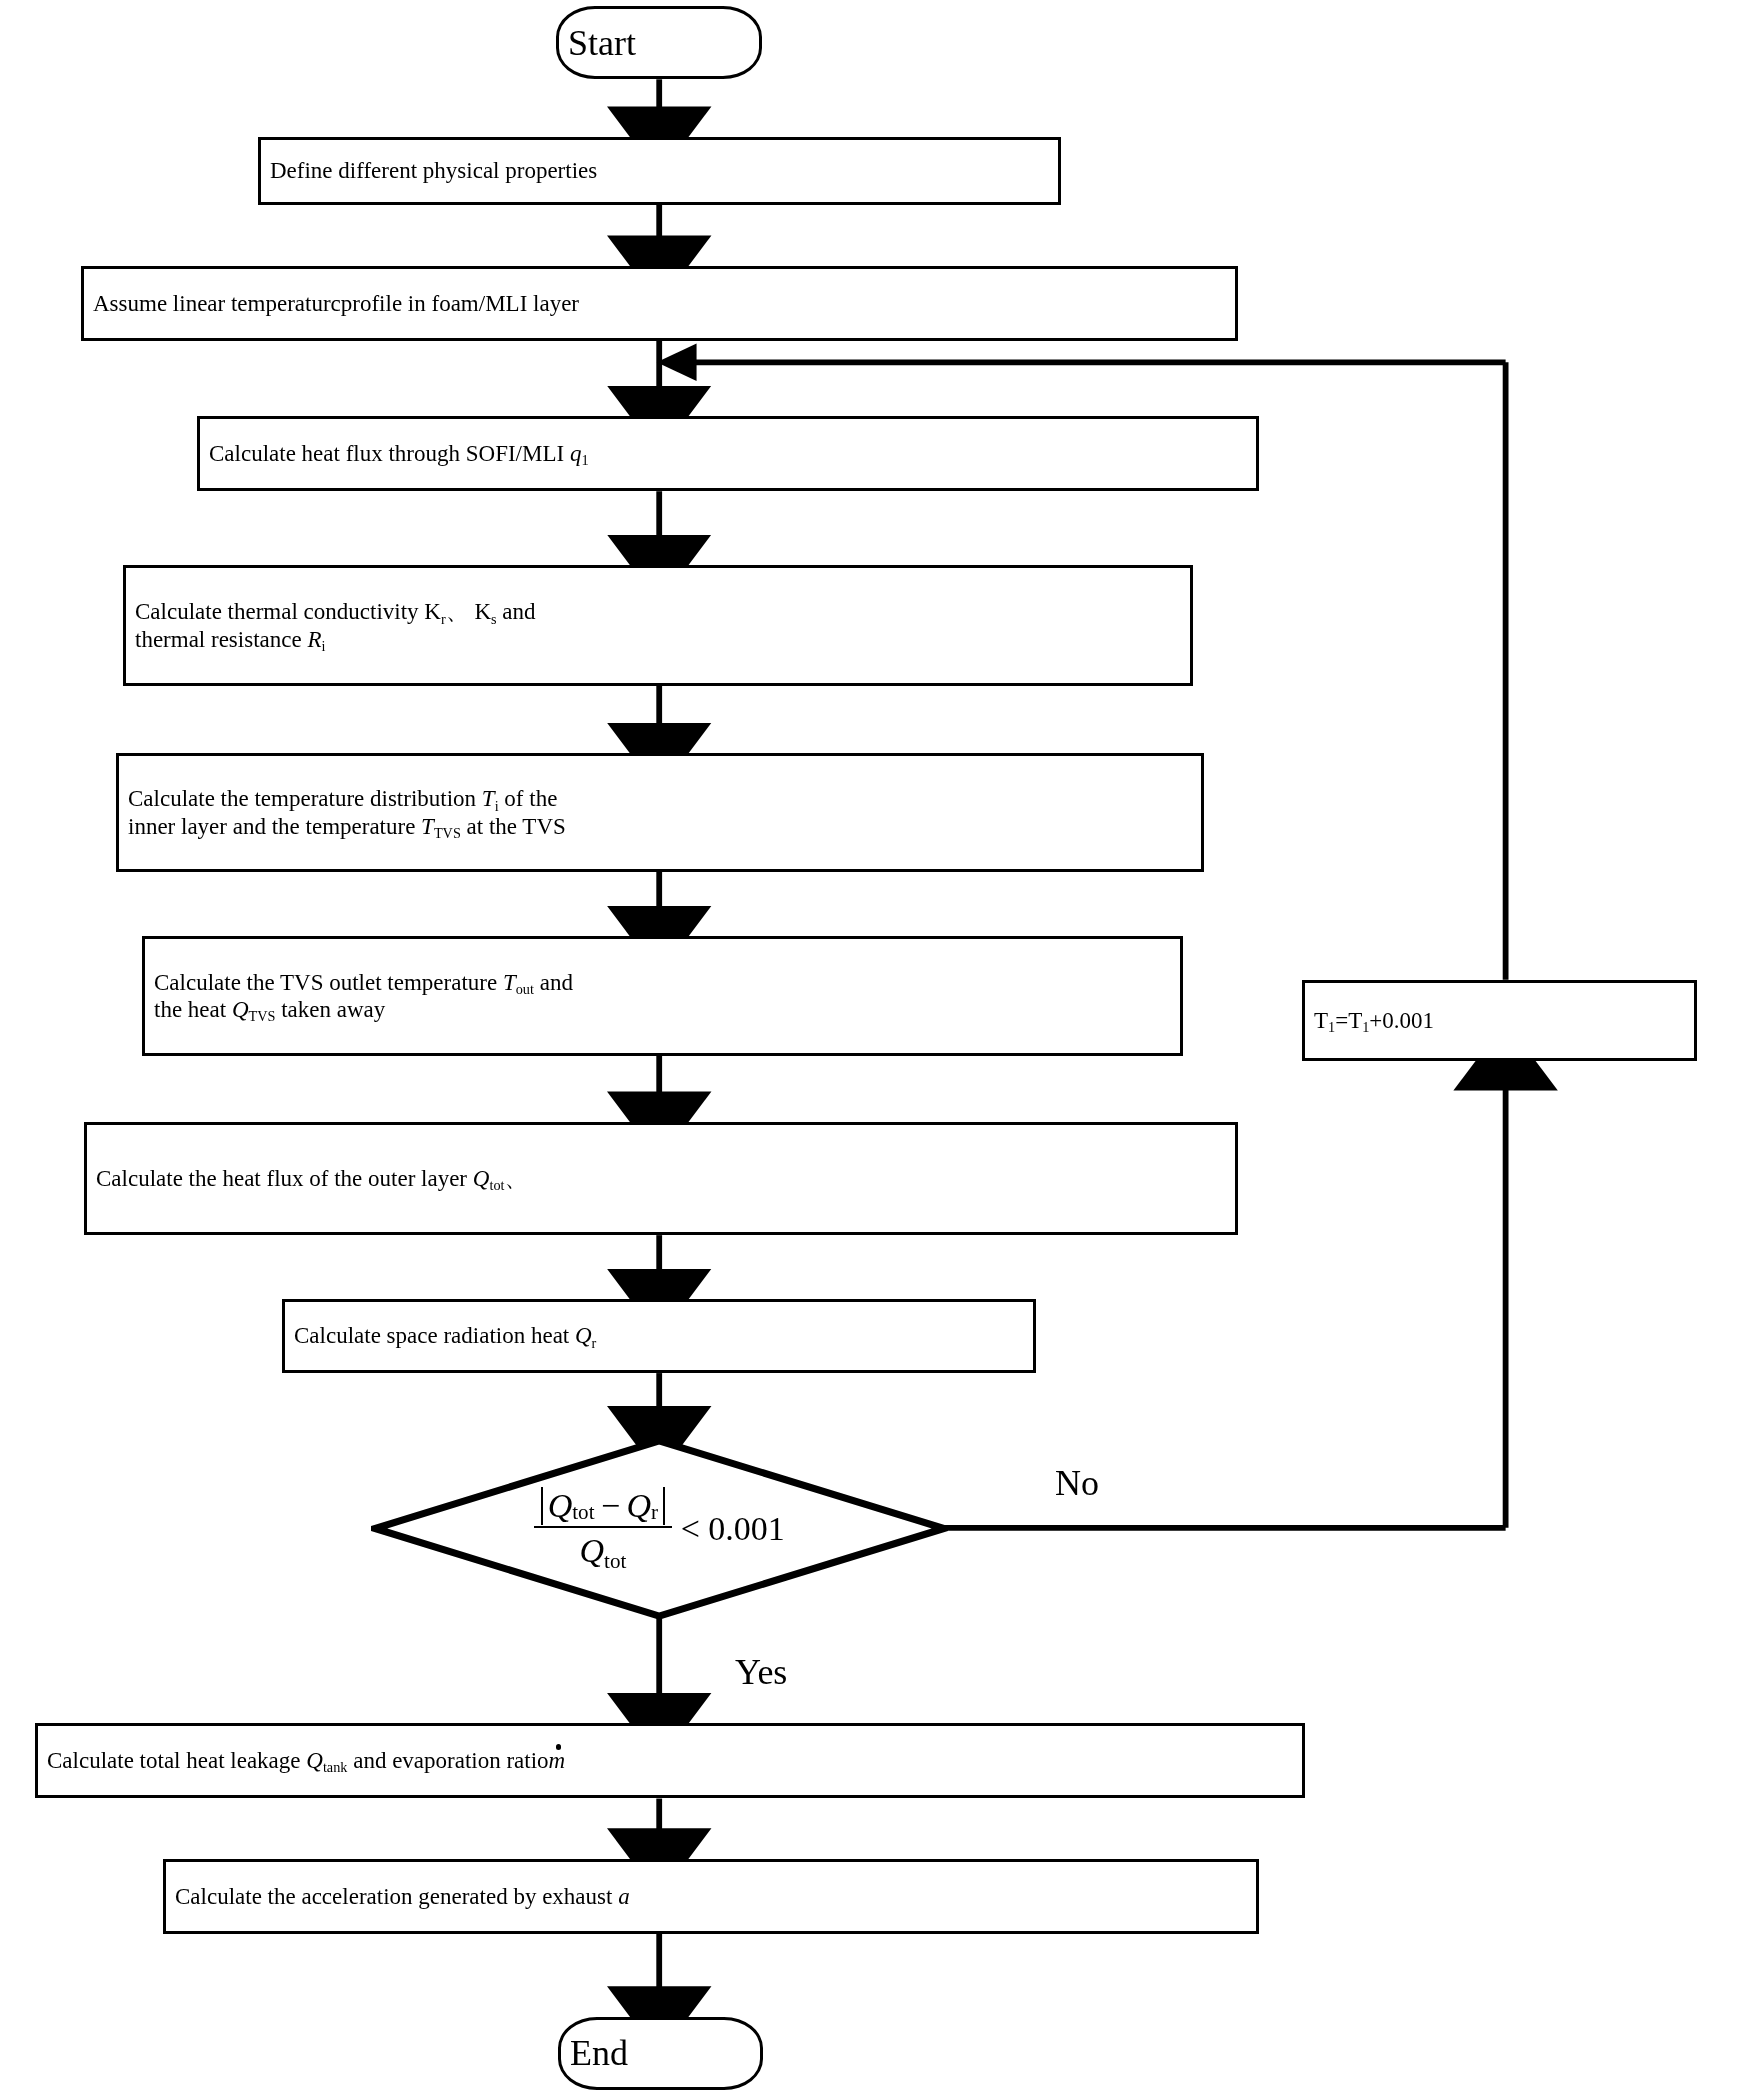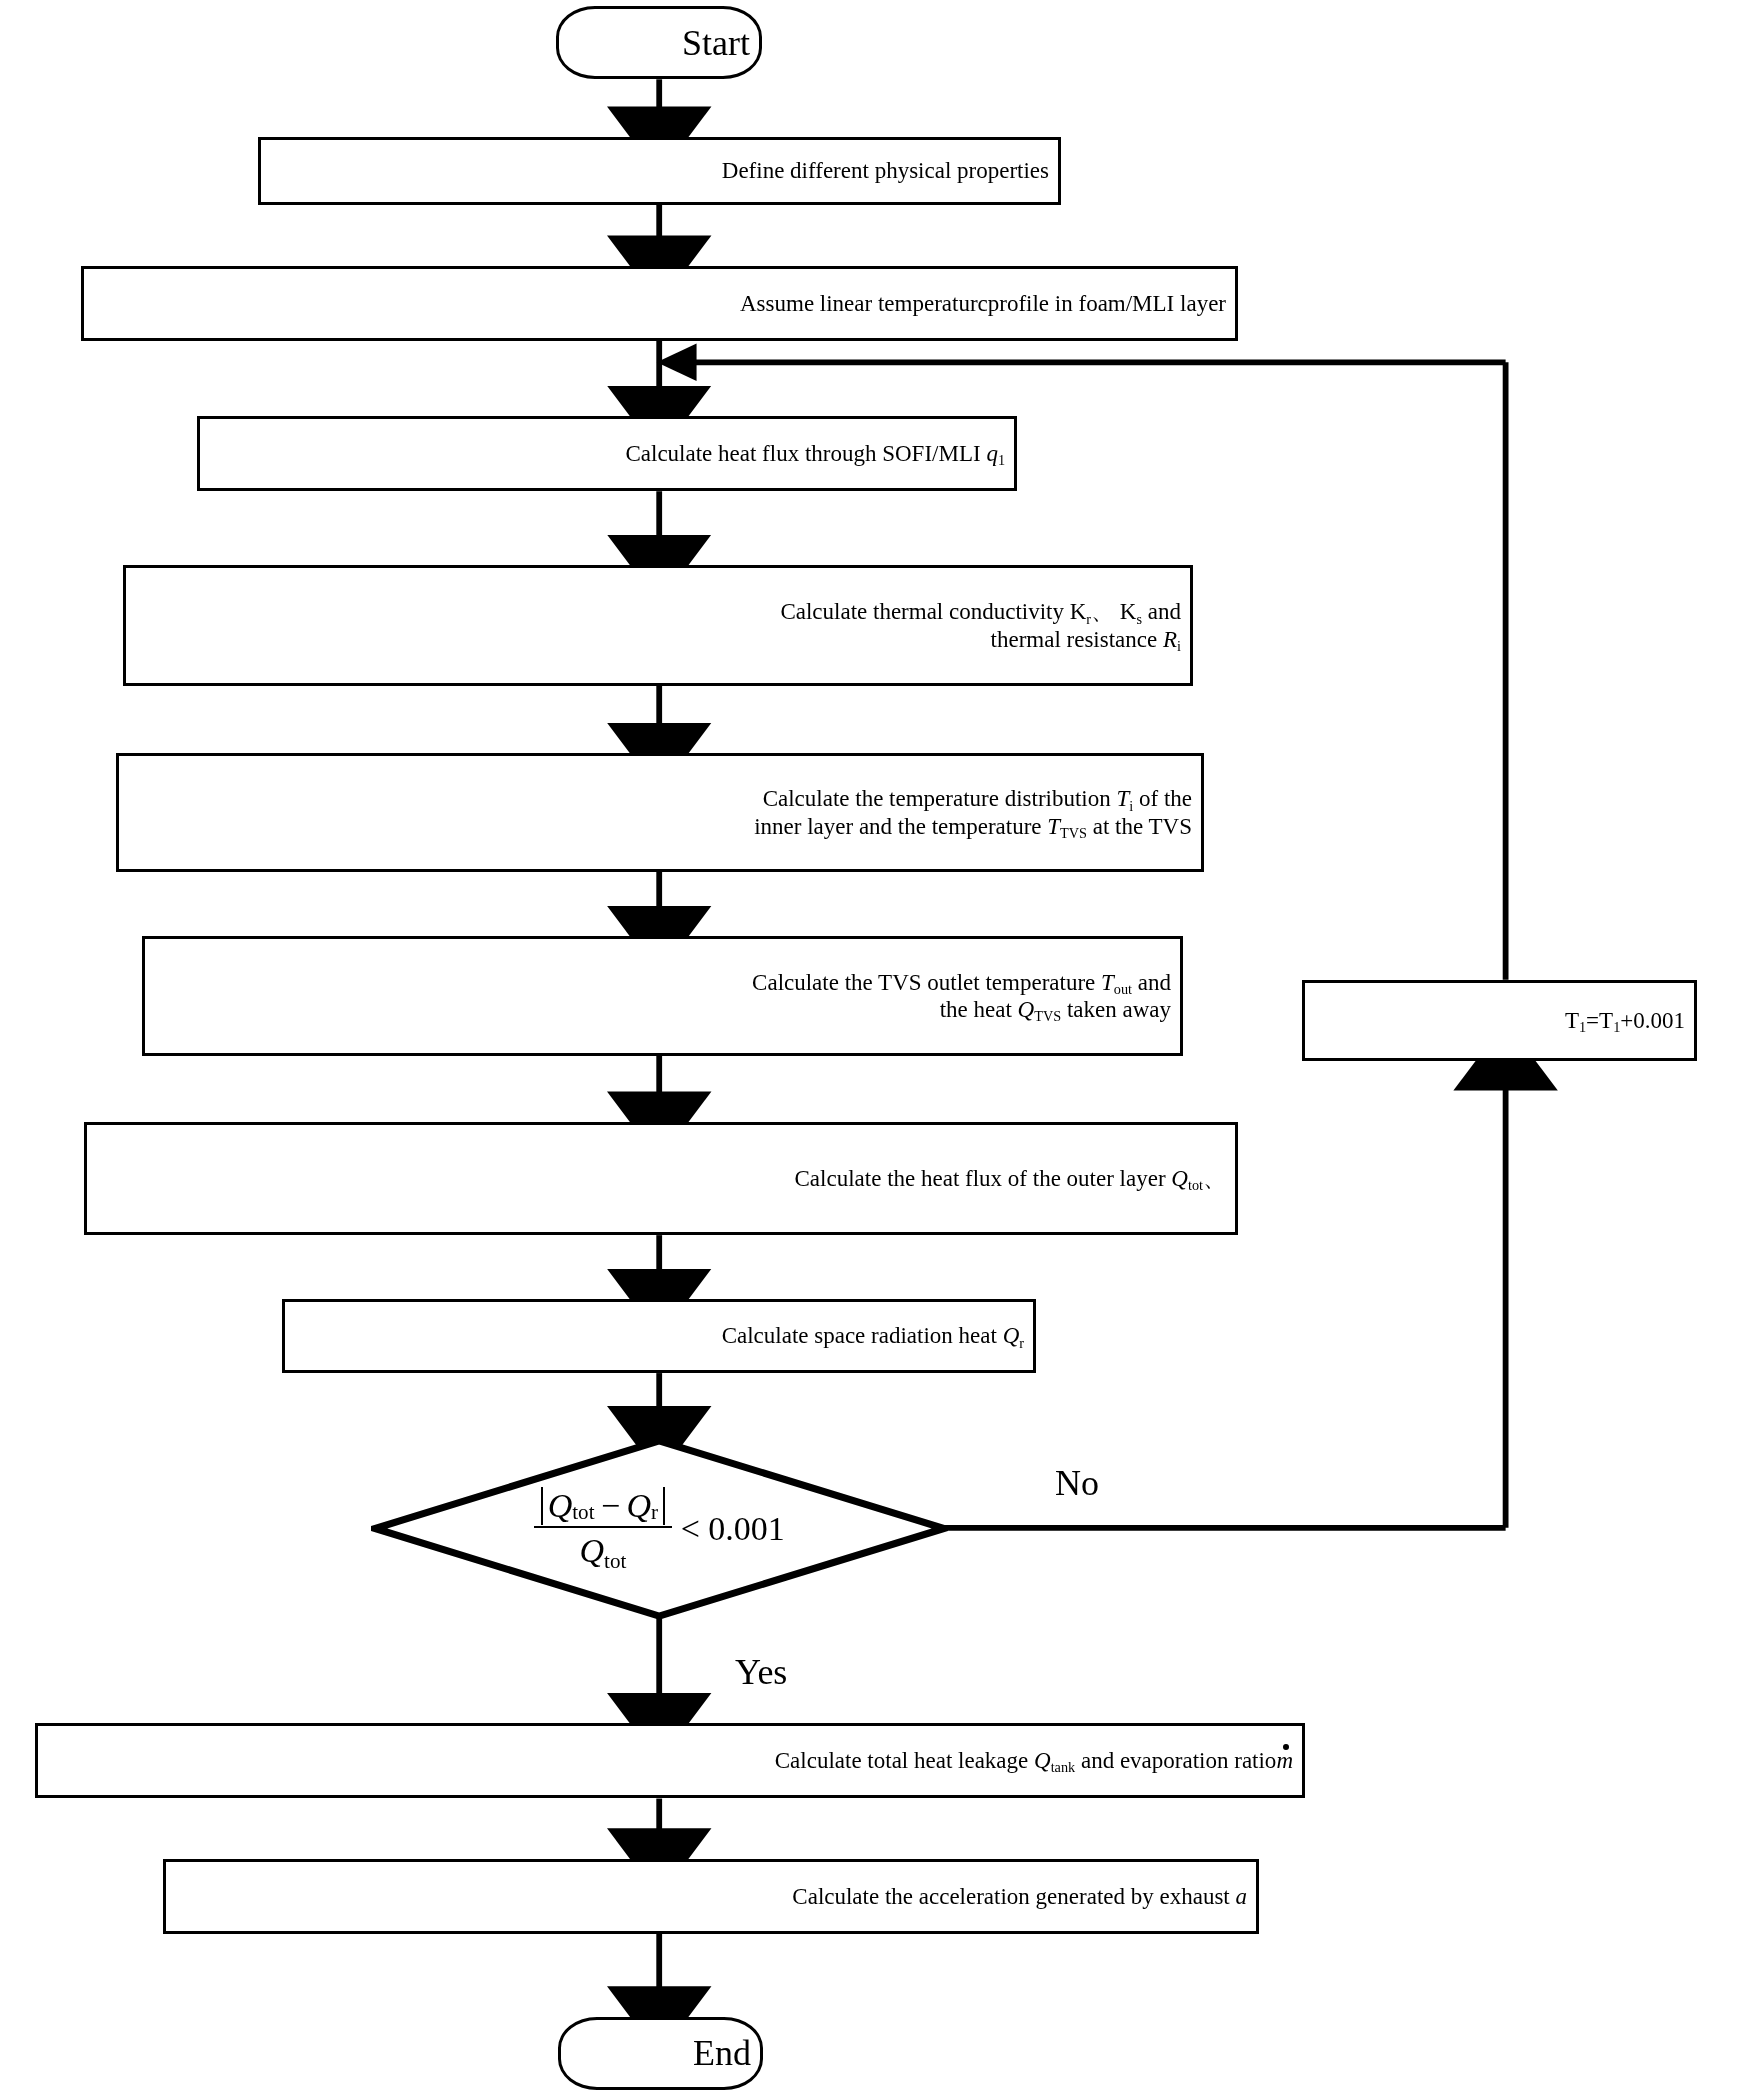--- a/index.html
+++ b/index.html
@@ -25,21 +25,21 @@
     pointer-events: none;
   }
   .node {
     position: absolute;
     box-sizing: border-box;
     background: #ffffff;
     border: 3.2px solid #000000;
     display: flex;
     align-items: center;
     justify-content: center;
-    text-align: right;
+    text-align: left;
     line-height: 1.18;
   }
   .proc { border-radius: 0; }
   .term {
     border-radius: 39px / 31px;
   }
   .node .txt {
     display: block;
     width: 100%;
     padding: 0 9px;
@@ -172,21 +172,21 @@
   </div>
 
   <div class="node proc" style="left:258px; top:137px; width:803px; height:68px;">
     <span class="txt">Define different physical properties</span>
   </div>
 
   <div class="node proc" style="left:81px; top:266px; width:1157px; height:75px;">
     <span class="txt">Assume linear temperaturcprofile in foam/MLI layer</span>
   </div>
 
-  <div class="node proc" style="left:197px; top:416px; width:820px; height:75px;">
+  <div class="node proc" style="left:197px; top:416px; width:1062px; height:75px;">
     <span class="txt">
       <span>Calculate heat flux through SOFI/MLI </span><i class="v">q</i><sub>1</sub>
     </span>
   </div>
 
   <div class="node proc" style="left:123px; top:565px; width:1070px; height:121px;">
     <span class="txt">
       <span class="nowrap"><span>Calculate thermal conductivity K</span><sub>r</sub><span>、 K</span><sub>s</sub><span> and</span></span><br>
       <span class="nowrap"><span>thermal resistance </span><i class="v">R</i><sub>i</sub></span>
     </span>

